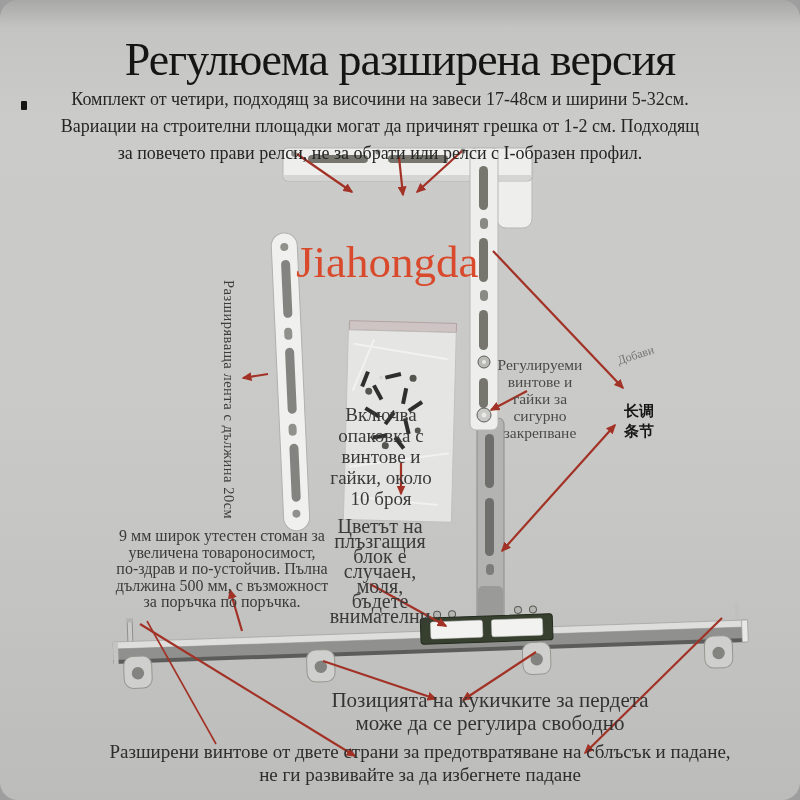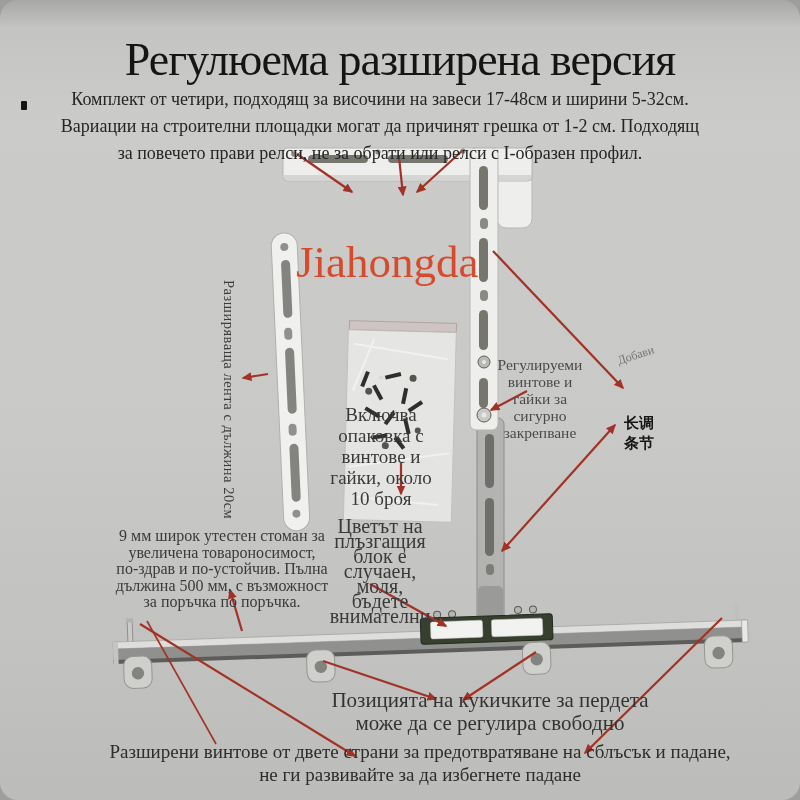--- a/index.html
+++ b/index.html
@@ -18,21 +18,21 @@
   .brand{position:absolute;left:296px;top:236px;width:224px;text-align:left;
     font-size:45px;color:#d94a2c;letter-spacing:0px;}
   .lbl-mount{left:300px;top:181px;width:175px;font-size:13.5px;line-height:16px;color:#3c3c3c;}
   .lbl-strip20{left:221px;top:255px;height:290px;writing-mode:vertical-rl;
     font-size:14.5px;letter-spacing:.5px;color:#3c3c3c;white-space:nowrap;}
   .lbl-pack{left:308px;top:404px;width:146px;font-size:19px;line-height:21px;color:#3a3a3a;}
   .lbl-adjscrews{left:488px;top:356px;width:104px;font-size:15.5px;line-height:17px;color:#4a4a4a;}
   .lbl-add{left:614px;top:356px;width:46px;font-size:12px;color:#757575;
     transform:rotate(-18deg);transform-origin:left center;}
   .lbl-stretch{left:584px;top:389px;width:112px;font-size:16px;line-height:18px;color:#4a4a4a;}
-  .lbl-stretch-cn{left:604px;top:413px;width:70px;font-size:15px;line-height:20px;font-weight:bold;color:#161616;}
+  .lbl-stretch-cn{left:604px;top:401px;width:70px;font-size:15px;line-height:20px;font-weight:bold;color:#161616;}
   .lbl-steel{left:88px;top:528px;width:268px;font-size:16px;line-height:16.5px;color:#3a3a3a;}
   .lbl-slider{left:328px;top:519px;width:104px;font-size:20px;line-height:15px;color:#3a3a3a;}
   .lbl-hooks{left:240px;top:689px;width:500px;font-size:21px;line-height:23px;color:#333333;}
   .lbl-sidescrews{left:50px;top:740px;width:740px;font-size:19px;line-height:23px;color:#2d2d2d;}
   svg.art{position:absolute;left:0;top:0;z-index:1;}
   .label,.page-title,.intro,.brand{z-index:2;}
 </style>
 </head>
 <body>
 

